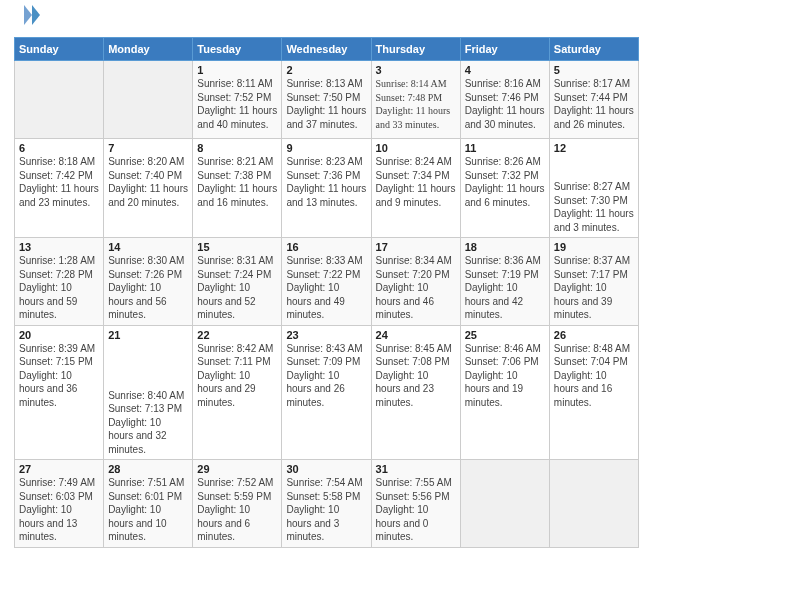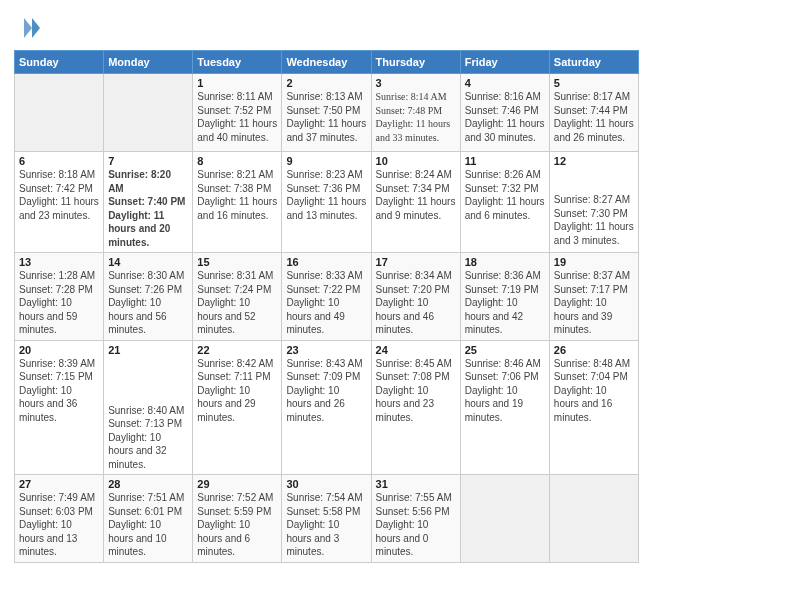--- a/index.html
+++ b/index.html
@@ -5,21 +5,21 @@
     * { margin: 0; padding: 0; box-sizing: border-box; }
     body {
       font-family: Arial, sans-serif;
       background: #fff;
       width: 792px;
       height: 612px;
       overflow: hidden;
     }
     .container {
       width: 653px;
-      padding: 14px 14px 8px 14px;
+      padding: 1px 14px 8px 14px;
     }
     .header {
       display: flex;
       justify-content: space-between;
       align-items: flex-start;
       margin-bottom: 8px;
     }
     .logo {
       display: flex;
       align-items: center;
@@ -165,21 +165,21 @@
         </tr>
         <tr>
           <td>
             <span class="day-num">6</span>
             <div class="day-info" style="white-space: pre-line;">Sunrise: 8:18 AM
 Sunset: 7:42 PM
 Daylight: 11 hours and 23 minutes.</div>
           </td>
           <td>
             <span class="day-num">7</span>
-            <div class="day-info" style="white-space: pre-line; font-weight: bold;">Sunrise: 8:20 AM
+            <div class="day-info" style="white-space: pre-line;">Sunrise: 8:20 AM
 Sunset: 7:40 PM
 Daylight: 11 hours and 20 minutes.</div>
           </td>
           <td>
             <span class="day-num">8</span>
             <div class="day-info" style="white-space: pre-line;">Sunrise: 8:21 AM
 Sunset: 7:38 PM
 Daylight: 11 hours and 16 minutes.</div>
           </td>
           <td>

